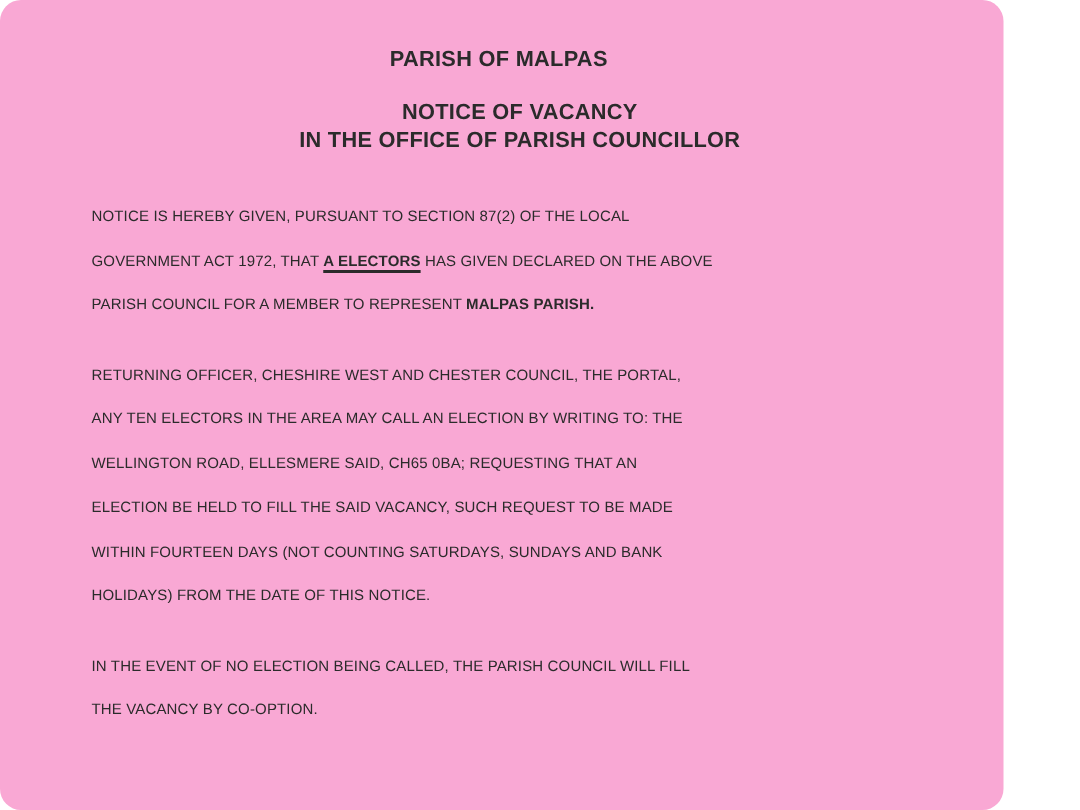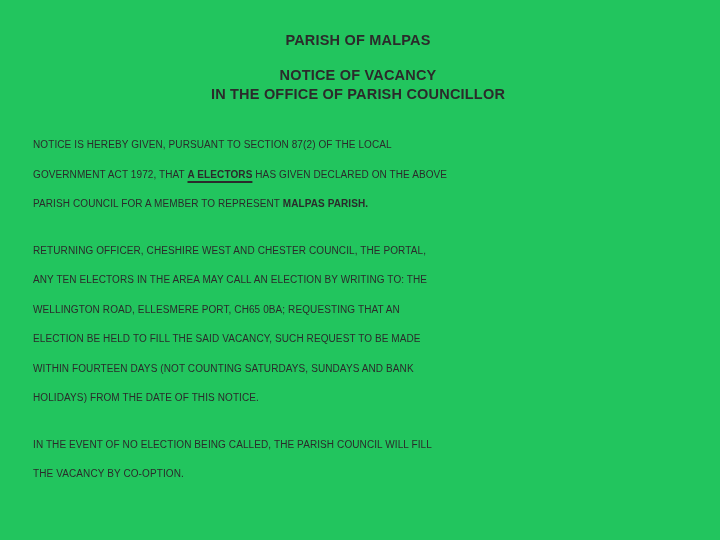--- a/index.html
+++ b/index.html
@@ -2,26 +2,27 @@
 <html><head>
 <meta charset="utf-8">
 <style>
   html, body {
     margin: 0;
     padding: 0;
     background: #ffffff;
   }
   .page {
     position: relative;
-    width: 720px;
+    width: 669px;
     height: 540px;
-    background: #22c55e;
+    background: #f9a8d4;
     overflow: hidden;
     font-family: "Liberation Sans", "DejaVu Sans", sans-serif;
     color: #2b2b2b;
+    border-radius: 14px;
     -webkit-font-smoothing: antialiased;
   }
   .doc {
     padding: 27px 37px 0 33px;
   }
   .notice-header {
     text-align: center;
     font-weight: bold;
   }
   .title-line {
@@ -40,20 +41,21 @@
     margin-top: 26px;
     font-size: 10px;
     line-height: 29.5px;
     letter-spacing: 0.1px;
   }
   .para {
     margin: 0 0 17px 0;
   }
   .line {
     white-space: nowrap;
+    margin-left: 28px;
   }
   .emph-underline {
     font-weight: bold;
     text-decoration: underline;
     text-decoration-thickness: 2px;
     text-underline-offset: 3px;
   }
   .emph-bold {
     font-weight: bold;
   }
@@ -76,21 +78,21 @@
 
       <div class="para">
         <div class="line">NOTICE IS HEREBY GIVEN, PURSUANT TO SECTION 87(2) OF THE LOCAL</div>
         <div class="line"><span>GOVERNMENT ACT 1972, THAT </span><span class="emph-underline">A ELECTORS</span><span> HAS GIVEN DECLARED ON THE ABOVE</span></div>
         <div class="line"><span>PARISH COUNCIL FOR A MEMBER TO REPRESENT </span><span class="emph-bold">MALPAS PARISH.</span></div>
       </div>
 
       <div class="para">
         <div class="line">RETURNING OFFICER, CHESHIRE WEST AND CHESTER COUNCIL, THE PORTAL,</div>
         <div class="line">ANY TEN ELECTORS IN THE AREA MAY CALL AN ELECTION BY WRITING TO: THE</div>
-        <div class="line">WELLINGTON ROAD, ELLESMERE PORT, CH65 0BA; REQUESTING THAT AN</div>
+        <div class="line">WELLINGTON ROAD, ELLESMERE SAID, CH65 0BA; REQUESTING THAT AN</div>
         <div class="line">ELECTION BE HELD TO FILL THE SAID VACANCY, SUCH REQUEST TO BE MADE</div>
         <div class="line">WITHIN FOURTEEN DAYS (NOT COUNTING SATURDAYS, SUNDAYS AND BANK</div>
         <div class="line">HOLIDAYS) FROM THE DATE OF THIS NOTICE.</div>
       </div>
 
       <div class="para">
         <div class="line">IN THE EVENT OF NO ELECTION BEING CALLED, THE PARISH COUNCIL WILL FILL</div>
         <div class="line">THE VACANCY BY CO-OPTION.</div>
       </div>
 

